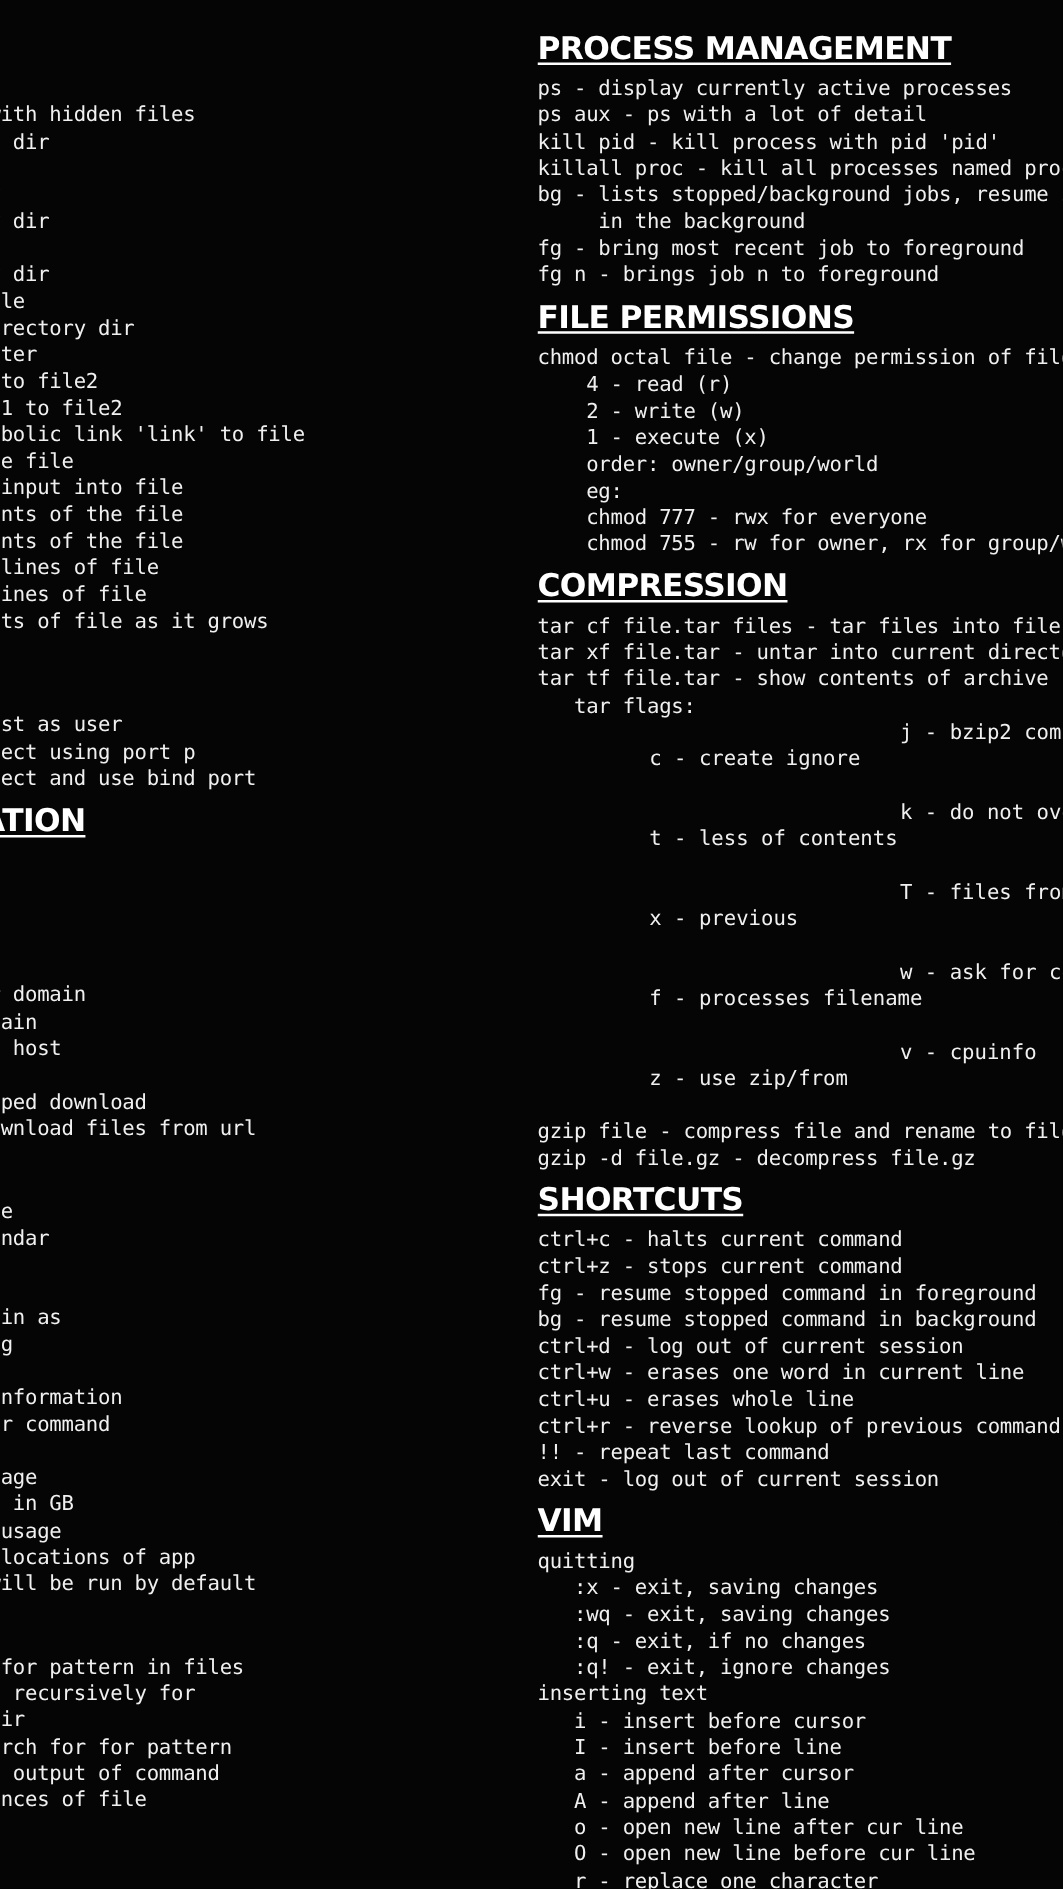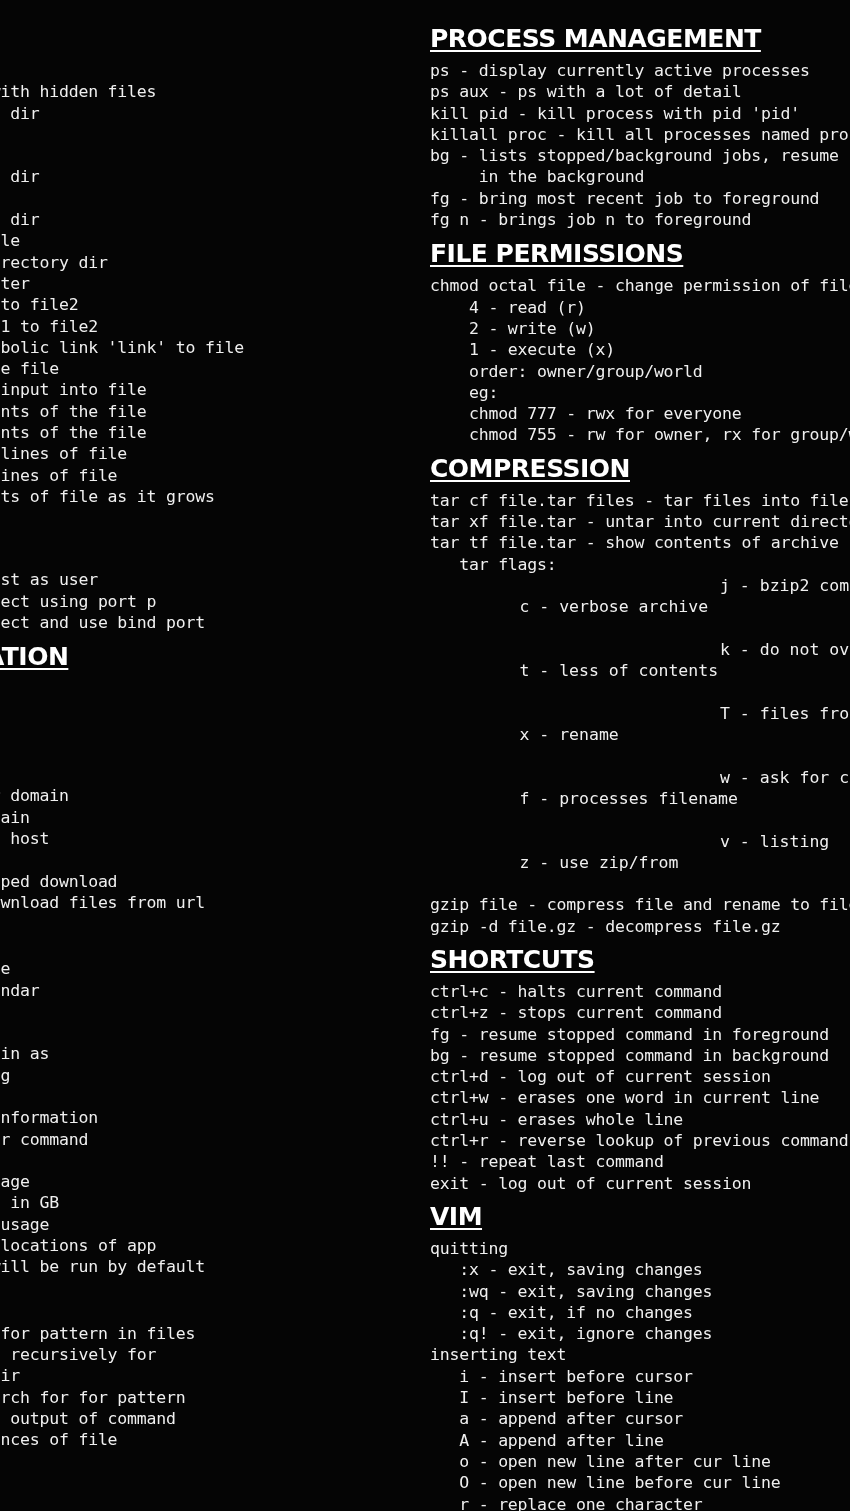--- a/index.html
+++ b/index.html
@@ -191,33 +191,33 @@
     <div class="hdr">COMPRESSION</div>
     <div class="hdr-post"></div>
     <div class="line">tar cf file.tar files - tar files into file.tar</div>
     <div class="line">tar xf file.tar - untar into current directory</div>
     <div class="line">tar tf file.tar - show contents of archive</div>
     <div class="line"></div>
     <div class="line">   tar flags:</div>
     <div class="line"></div>
 
     <div class="flagrow">
-      <span>   c - verbose archive</span><span class="second">j - bzip2 compression</span>
+      <span>   c - create ignore</span><span class="second">j - bzip2 compression</span>
     </div>
     <div class="flagrow">
       <span>   t - less of contents</span><span class="second">k - do not overwrite</span>
     </div>
     <div class="flagrow">
-      <span>   x - rename</span><span class="second">T - files from file</span>
+      <span>   x - previous</span><span class="second">T - files from file</span>
     </div>
     <div class="flagrow">
       <span>   f - processes filename</span><span class="second">w - ask for confirmation</span>
     </div>
     <div class="flagrow">
-      <span>   z - use zip/from</span><span class="second">v - listing</span>
+      <span>   z - use zip/from</span><span class="second">v - cpuinfo</span>
     </div>
 
     <div class="line"></div>
     <div class="line">gzip file - compress file and rename to file.gz</div>
     <div class="line">gzip -d file.gz - decompress file.gz</div>
 
     <div class="hdr-pre"></div>
     <div class="hdr">SHORTCUTS</div>
     <div class="hdr-post"></div>
     <div class="line">ctrl+c - halts current command</div>

